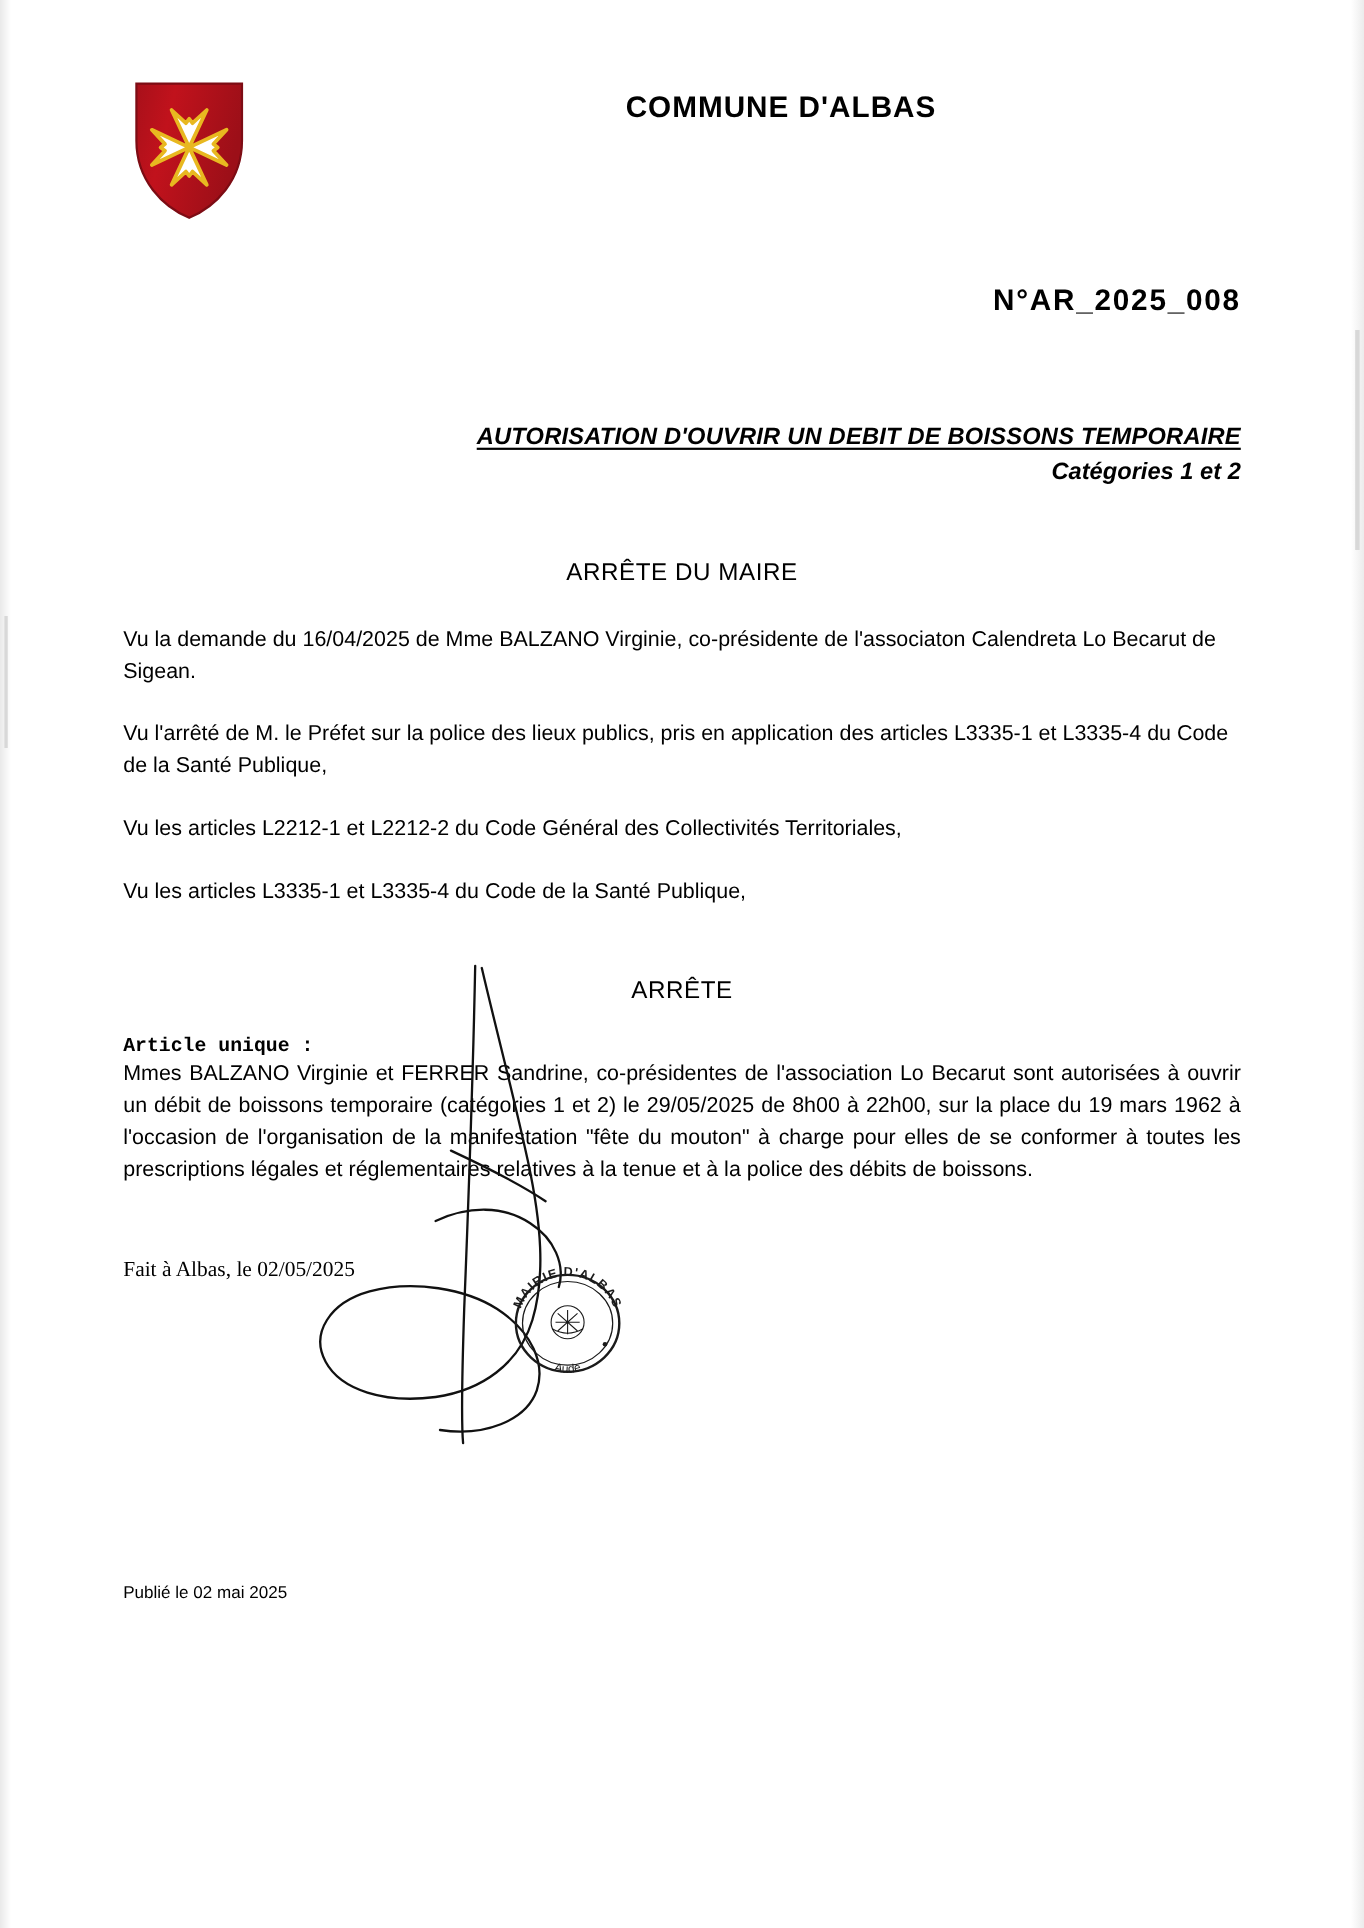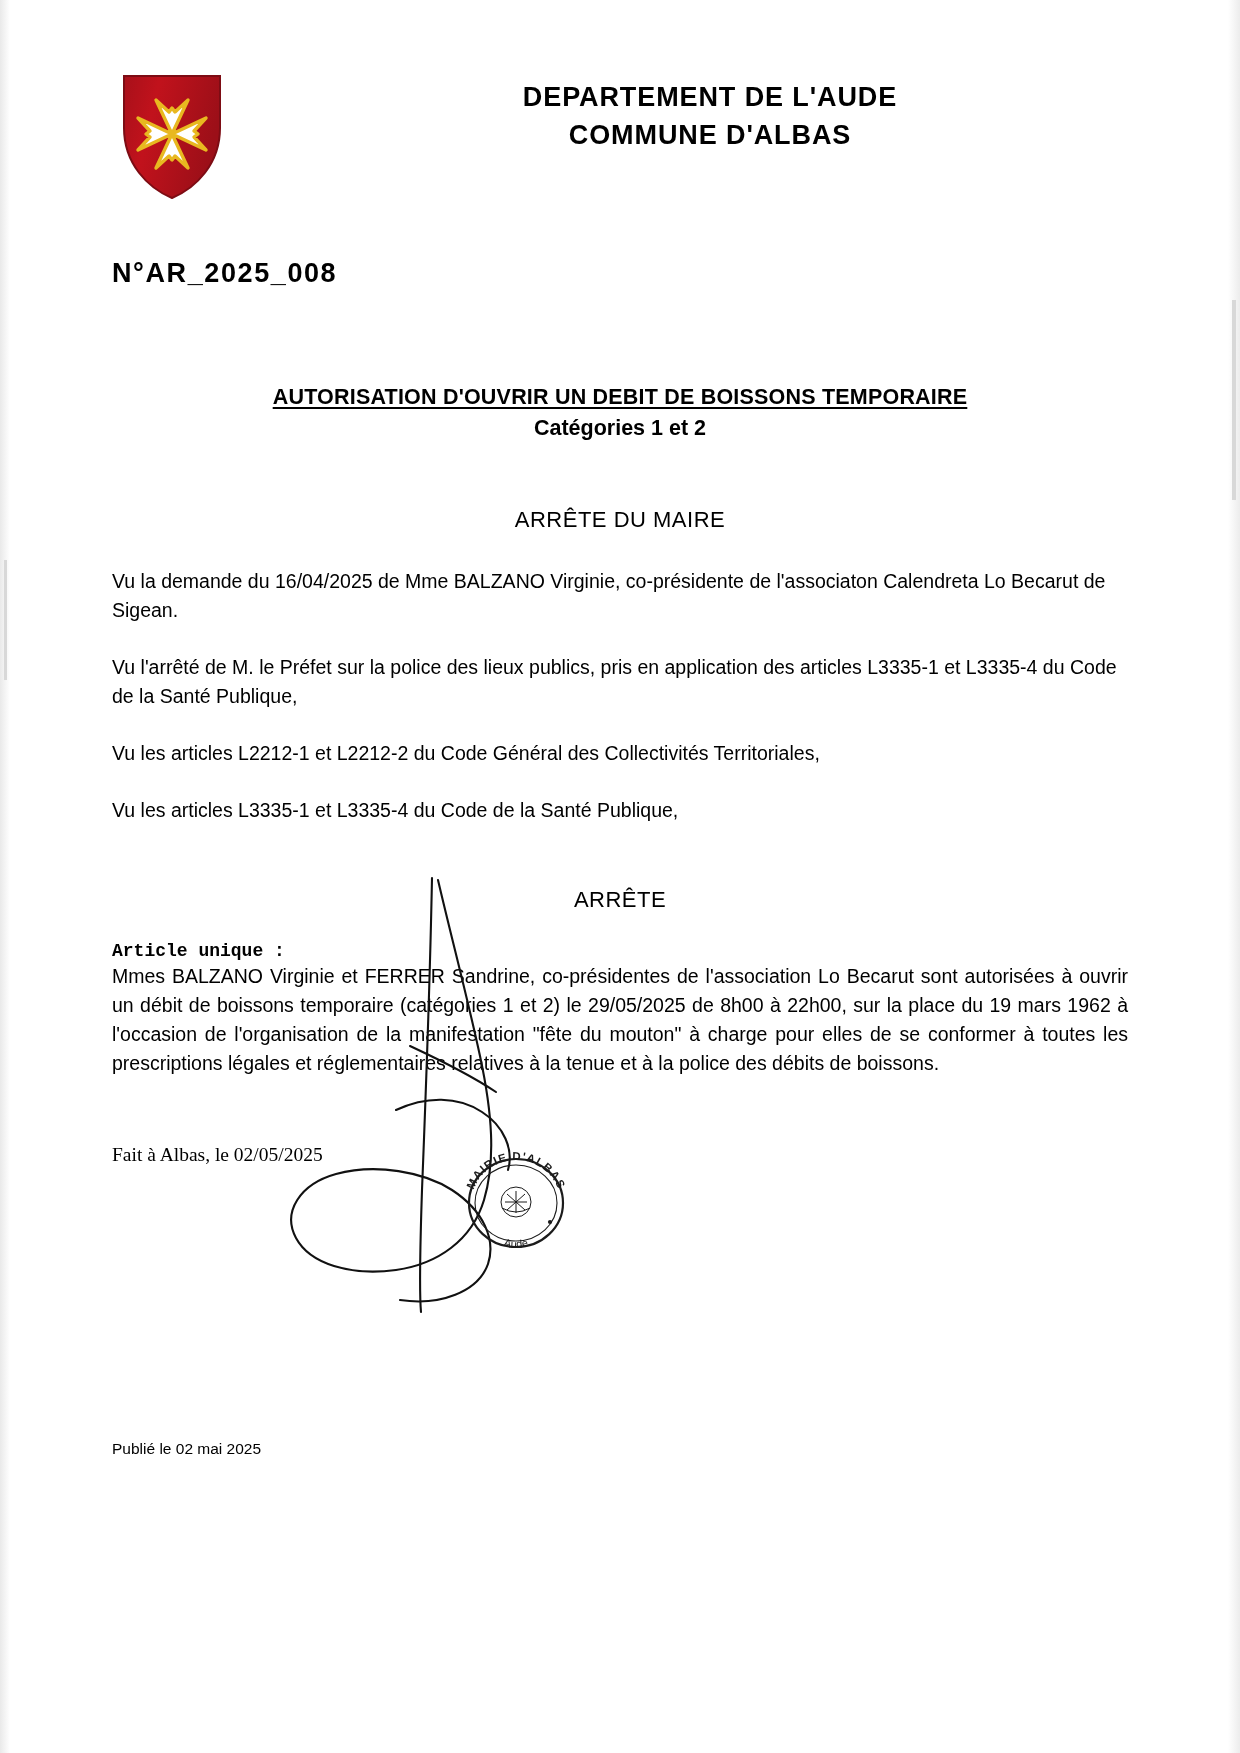--- a/index.html
+++ b/index.html
@@ -69,29 +69,30 @@
   }
   .header-line {
     font-size: 27px;
     font-weight: bold;
     letter-spacing: 0.9px;
     line-height: 38px;
   }
 
   .refnum {
     margin-top: 46px;
-    text-align: left;
+    text-align: right;
     font-size: 27px;
     font-weight: bold;
     letter-spacing: 1.6px;
   }
 
   .doc-title-block {
     margin-top: 96px;
-    text-align: center;
+    text-align: right;
+    font-style: italic;
   }
   .doc-title {
     font-size: 21.5px;
     font-weight: bold;
     letter-spacing: 0.2px;
     text-decoration: underline;
     text-underline-offset: 3px;
   }
   .doc-subtitle {
     font-size: 21.5px;
@@ -193,21 +194,20 @@
           <g transform="translate(52,62)">
             <path d="M0,0 L-16,-34 L-3,-22 L0,-26 L3,-22 L16,-34 Z
                      M0,0 L34,-16 L22,-3 L26,0 L22,3 L34,16 Z
                      M0,0 L16,34 L3,22 L0,26 L-3,22 L-16,34 Z
                      M0,0 L-34,16 L-22,3 L-26,0 L-22,-3 L-34,-16 Z" fill="#ffffff" stroke="#e8b820" stroke-width="3.4" stroke-linejoin="round"></path>
           </g>
         </svg>
       </div>
 
       <div class="header-titles">
-        <div class="header-line">DEPARTEMENT DE L'AUDE</div>
         <div class="header-line">COMMUNE D'ALBAS</div>
       </div>
     </div>
 
     <div class="refnum">N°AR_2025_008</div>
 
     <div class="doc-title-block">
       <div class="doc-title">AUTORISATION D'OUVRIR UN DEBIT DE BOISSONS TEMPORAIRE</div>
       <div class="doc-subtitle">Catégories 1 et 2</div>
     </div>

